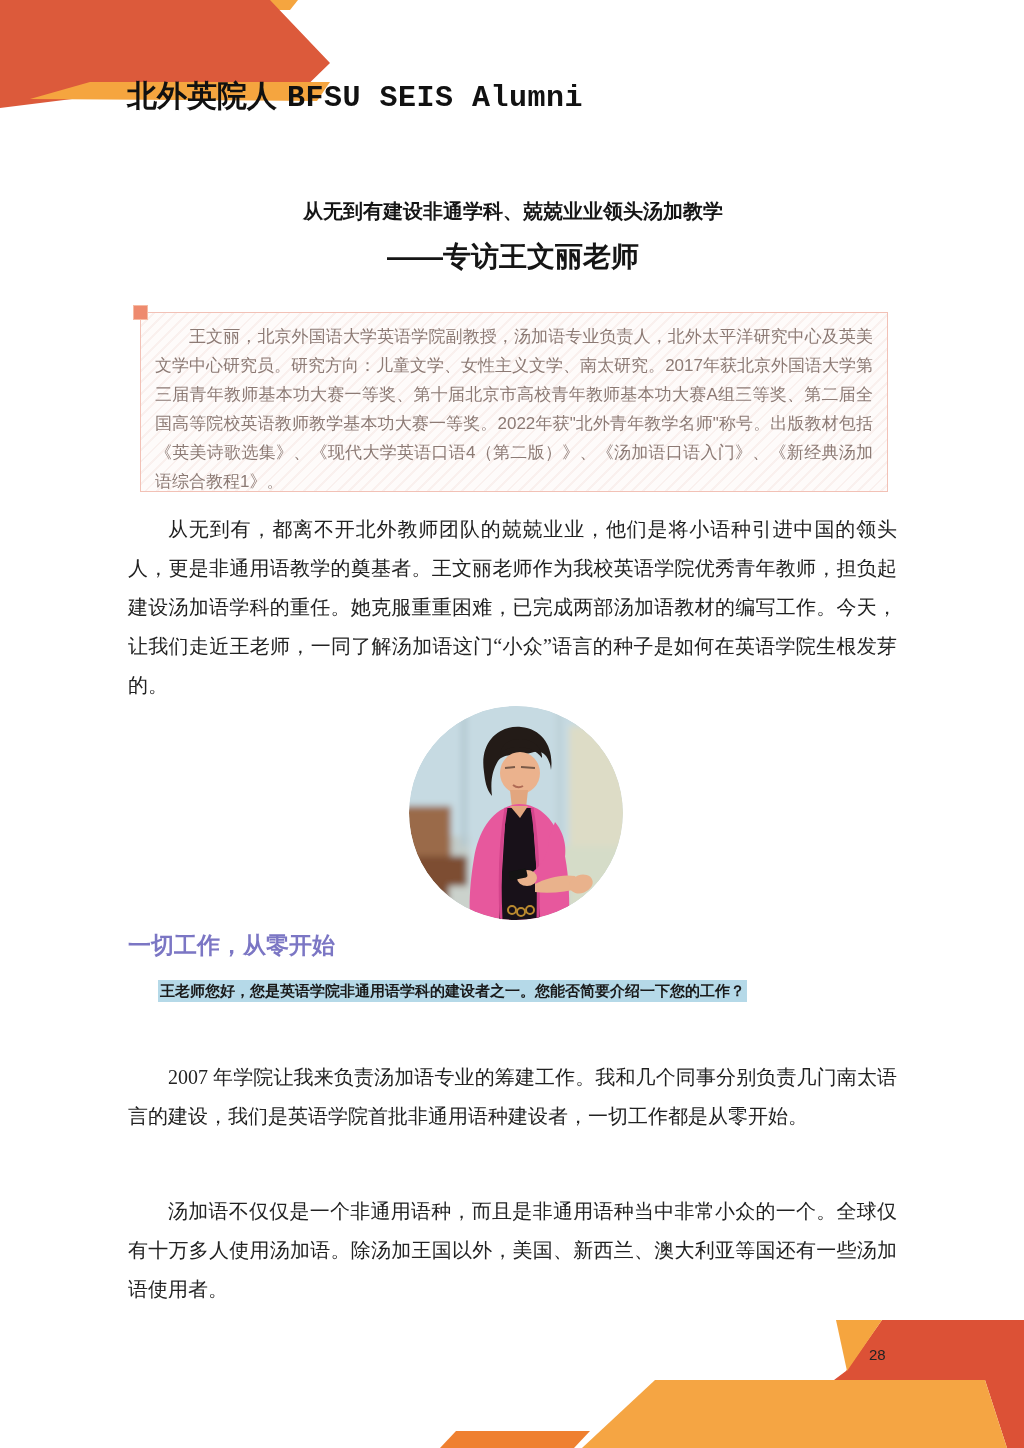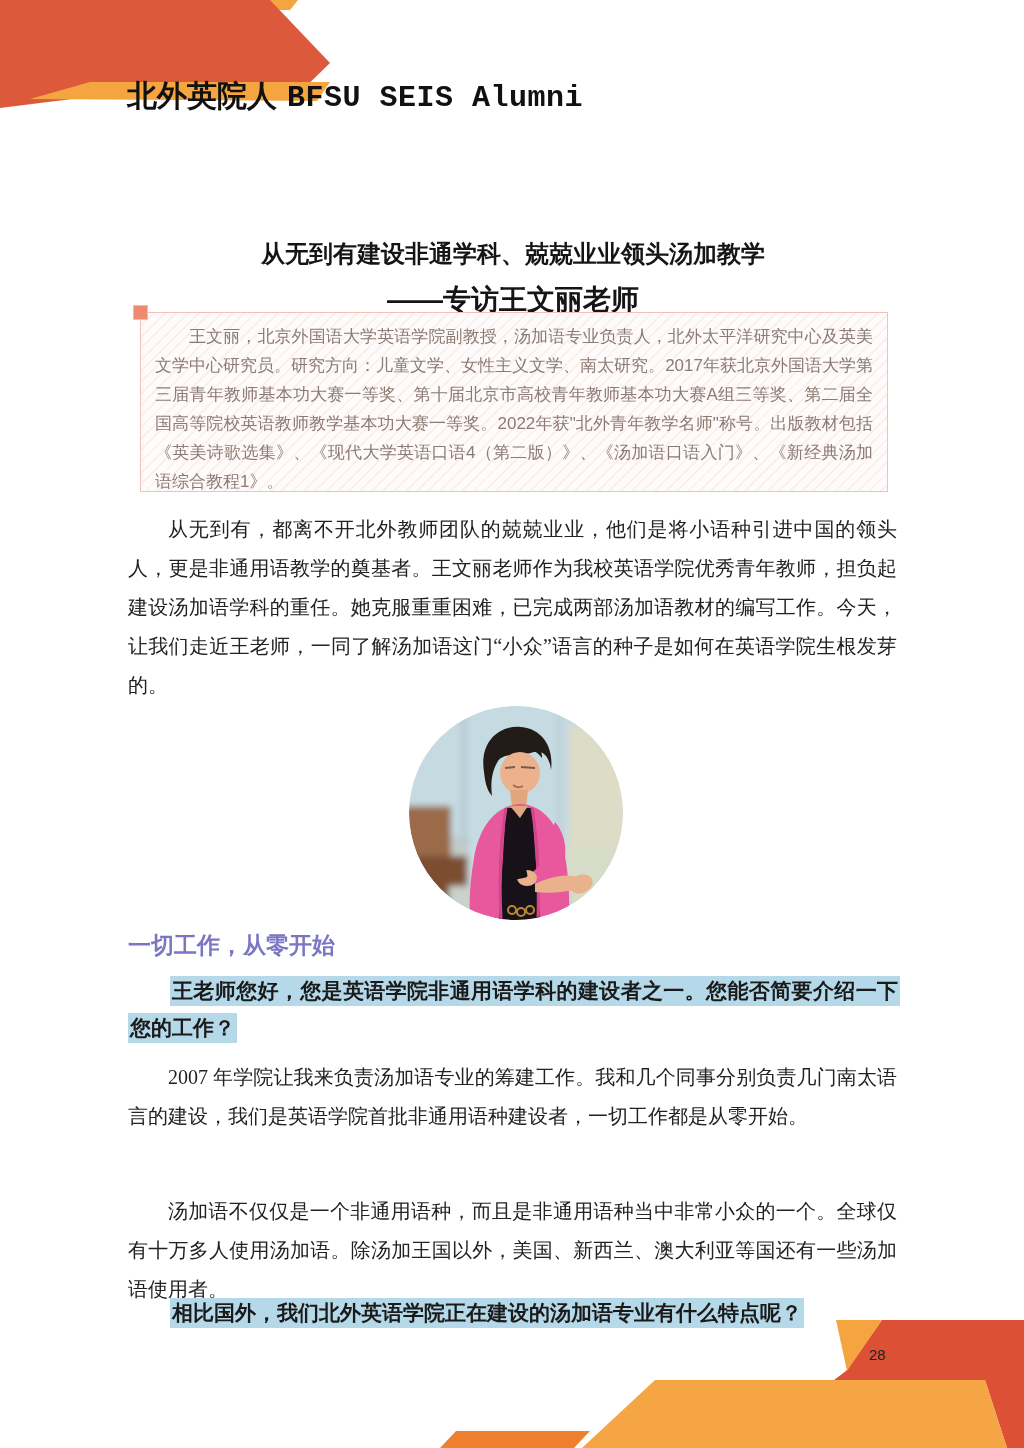--- a/index.html
+++ b/index.html
@@ -14,42 +14,42 @@
   .bottom-tri  {background:#F5A53F;clip-path:polygon(836px 1320px,882px 1320px,847px 1371px);}
   .bottom-band {background:#F5A543;clip-path:polygon(655px 1380px,985px 1380px,1007px 1448px,582px 1448px);}
   .bottom-strip{background:#EF8030;clip-path:polygon(456px 1431px,590px 1431px,574px 1448px,440px 1448px);}
   
   .masthead{position:absolute;left:127px;top:81px;font-family:Liberation Mono, monospace;
             font-weight:bold;font-size:30px;line-height:34px;color:#111;white-space:nowrap;}
   .masthead .en{margin-left:10px;letter-spacing:0.5px;}
   
   .title-block{position:absolute;left:128px;top:194px;width:770px;text-align:center;
                font-family:"Liberation Sans",sans-serif;font-weight:bold;color:#151515;}
-  .title{font-size:24px;line-height:34px;margin-top:43px;}
+  .title{font-size:20px;line-height:34px;}
   .subtitle{font-size:28px;line-height:34px;margin-top:12px;}
   
   .bio-box{position:absolute;left:140px;top:312px;width:748px;height:180px;box-sizing:border-box;
            border:1px solid #F2C1B6;
            background:repeating-linear-gradient(135deg,rgba(226,180,170,0.15) 0px,rgba(226,180,170,0.15) 2px,rgba(255,255,255,0) 2px,rgba(255,255,255,0) 8px),#FEFBFA;}
   .bio-corner{position:absolute;left:-8px;top:-8px;width:15px;height:15px;box-sizing:border-box;
               background:#EE8A6E;border:1px solid #F6BBA4;}
   .bio-text{margin:9px 14px;font-family:Liberation Sans, sans-serif;font-size:17px;line-height:29px;
             color:#8C7A74;text-align:justify;text-indent:2em;}
   
   .body-para{position:absolute;left:128px;width:769px;font-size:20px;line-height:39px;color:#222;
              text-align:justify;text-indent:2em;font-family:"Liberation Serif",serif;}
   .p-intro{top:510px;}
   .p-a1{top:1058px;}
   .p-a2{top:1180px;margin-top:12px;}
   
   .photo{position:absolute;left:409px;top:706px;width:214px;height:214px;border-radius:50%;overflow:hidden;}
   
   .section-heading{position:absolute;left:128px;top:931px;font-family:"Liberation Sans",sans-serif;
                    font-weight:bold;font-size:23px;line-height:28px;color:#7B76C4;}
-  .question{position:absolute;left:128px;width:772px;font-size:21px;line-height:37px;font-weight:bold;
+  .question{position:absolute;left:128px;width:772px;font-size:15px;line-height:37px;font-weight:bold;
             color:#1a1a1a;text-indent:2em;text-align:justify;font-family:"Liberation Serif",serif;}
   .q1{top:973px;}
   .q2{top:1295px;}
   .question .hl{background:#B5D9E8;padding:3px 2px;
                 -webkit-box-decoration-break:clone;box-decoration-break:clone;}
   
   .page-num{position:absolute;left:869px;top:1346px;font-family:"Liberation Sans",sans-serif;
             font-size:15px;color:#222;}
 </style>
 </head>
@@ -131,17 +131,16 @@
     </svg>
   </div>
 
   <div class="section-heading">一切工作，从零开始</div>
 
   <div class="question q1"><span class="hl">王老师您好，您是英语学院非通用语学科的建设者之一。您能否简要介绍一下您的工作？</span></div>
 
   <div class="body-para p-a1">2007 年学院让我来负责汤加语专业的筹建工作。我和几个同事分别负责几门南太语言的建设，我们是英语学院首批非通用语种建设者，一切工作都是从零开始。</div>
   <div class="body-para p-a2">汤加语不仅仅是一个非通用语种，而且是非通用语种当中非常小众的一个。全球仅有十万多人使用汤加语。除汤加王国以外，美国、新西兰、澳大利亚等国还有一些汤加语使用者。</div>
 
-  <div class="question q2"><span class="hl">相比国外，我们北外英语学院正在建设的汤加语专业有什么特点呢？</span></div>
 
   <div class="page-num">28</div>
 
 </div>
 
 </body></html>

